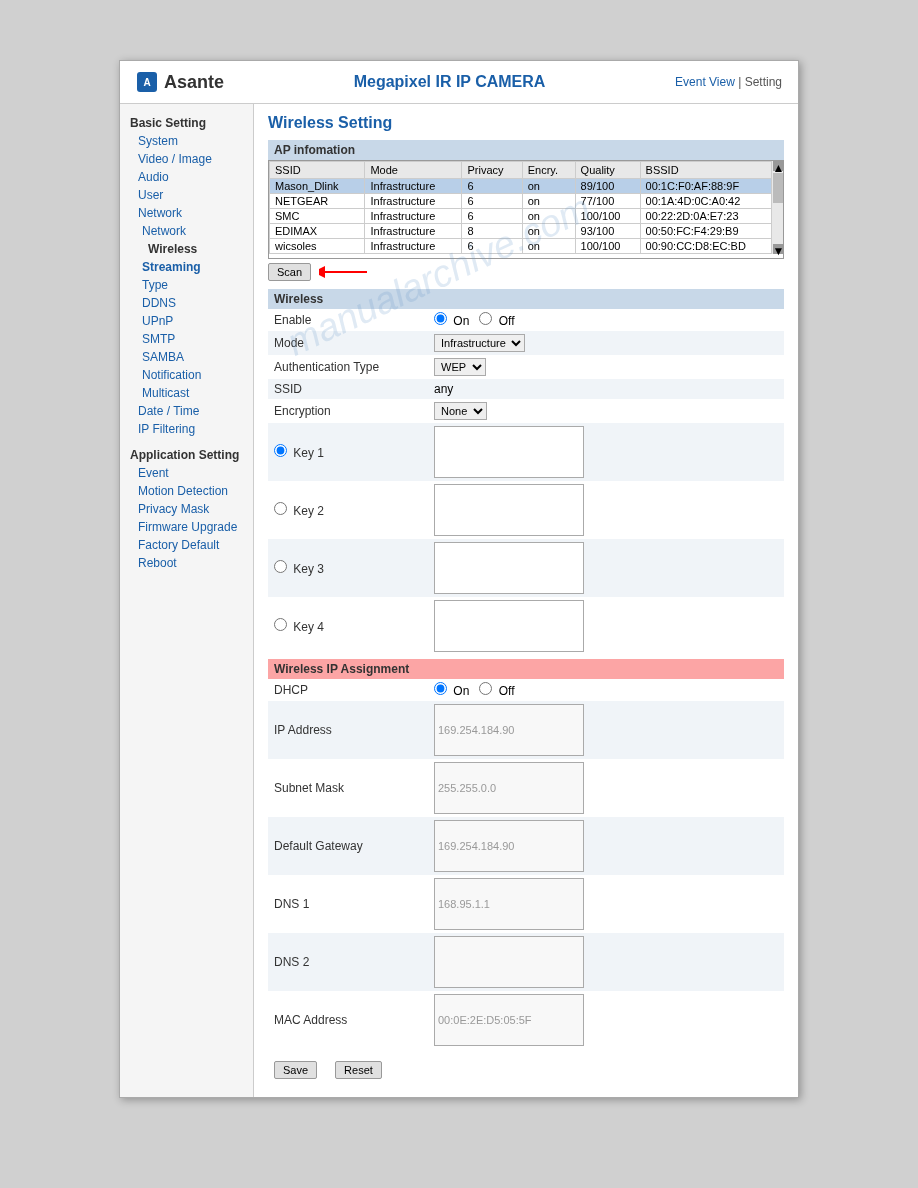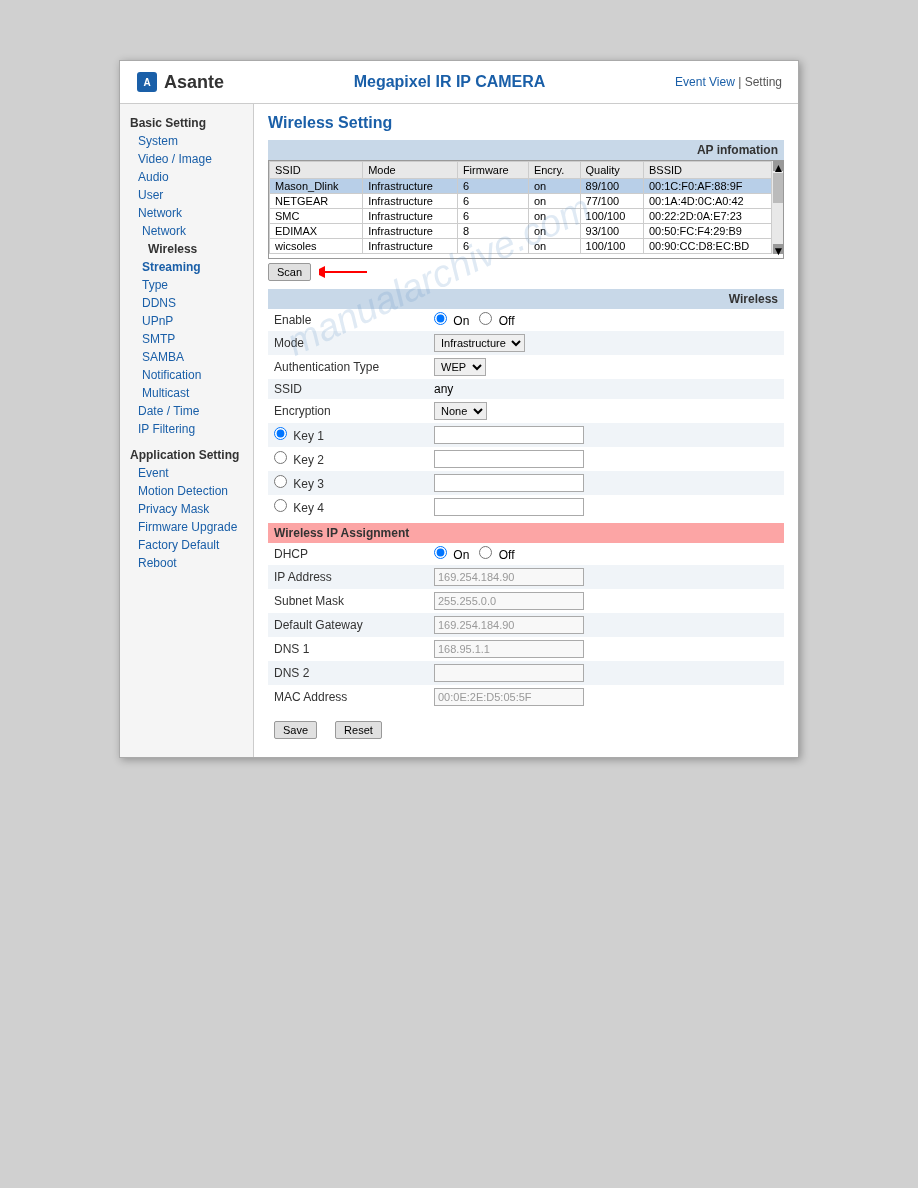--- a/index.html
+++ b/index.html
@@ -101,21 +101,20 @@
       margin-bottom: 8px;
     }
     
     .section-bar {
       background: #c8d8e8;
       padding: 3px 6px;
       font-size: 12px;
       font-weight: bold;
       color: #333;
       margin-bottom: 0;
-      text-align: right;
     }
     
     .ap-table {
       width: 100%;
       border-collapse: collapse;
       font-size: 11px;
       margin-bottom: 4px;
     }
     .ap-table th {
       background: #e8e8e8;
@@ -173,21 +172,21 @@
       background: #f0f4f8;
     }
     .settings-table tr:nth-child(odd) td {
       background: #fff;
     }
     
     input[type="radio"] { margin-right: 3px; }
     input[type="text"] {
       font-size: 11px;
       border: 1px solid #aaa;
-      padding: 2px 3px;
+      padding: 19px 3px;
       width: 150px;
       color: #999;
       background: #f8f8f8;
     }
     input[type="text"].editable {
       color: #333;
       background: #fff;
     }
     select {
       font-size: 11px;
@@ -286,21 +285,21 @@
       <div class="page-title">Wireless Setting</div>
 
       <div class="section-bar">AP infomation</div>
       <div class="ap-table-wrapper">
         <div style="position:relative;">
           <table class="ap-table">
             <thead>
               <tr>
                 <th>SSID</th>
                 <th>Mode</th>
-                <th>Firmware</th>
+                <th>Privacy</th>
                 <th>Encry.</th>
                 <th>Quality</th>
                 <th>BSSID</th>
               </tr>
             </thead>
             <tbody id="ap-tbody">
             <tr class="selected">
                   <td>Mason_Dlink</td>
                   <td>Infrastructure</td>
                   <td>6</td>

